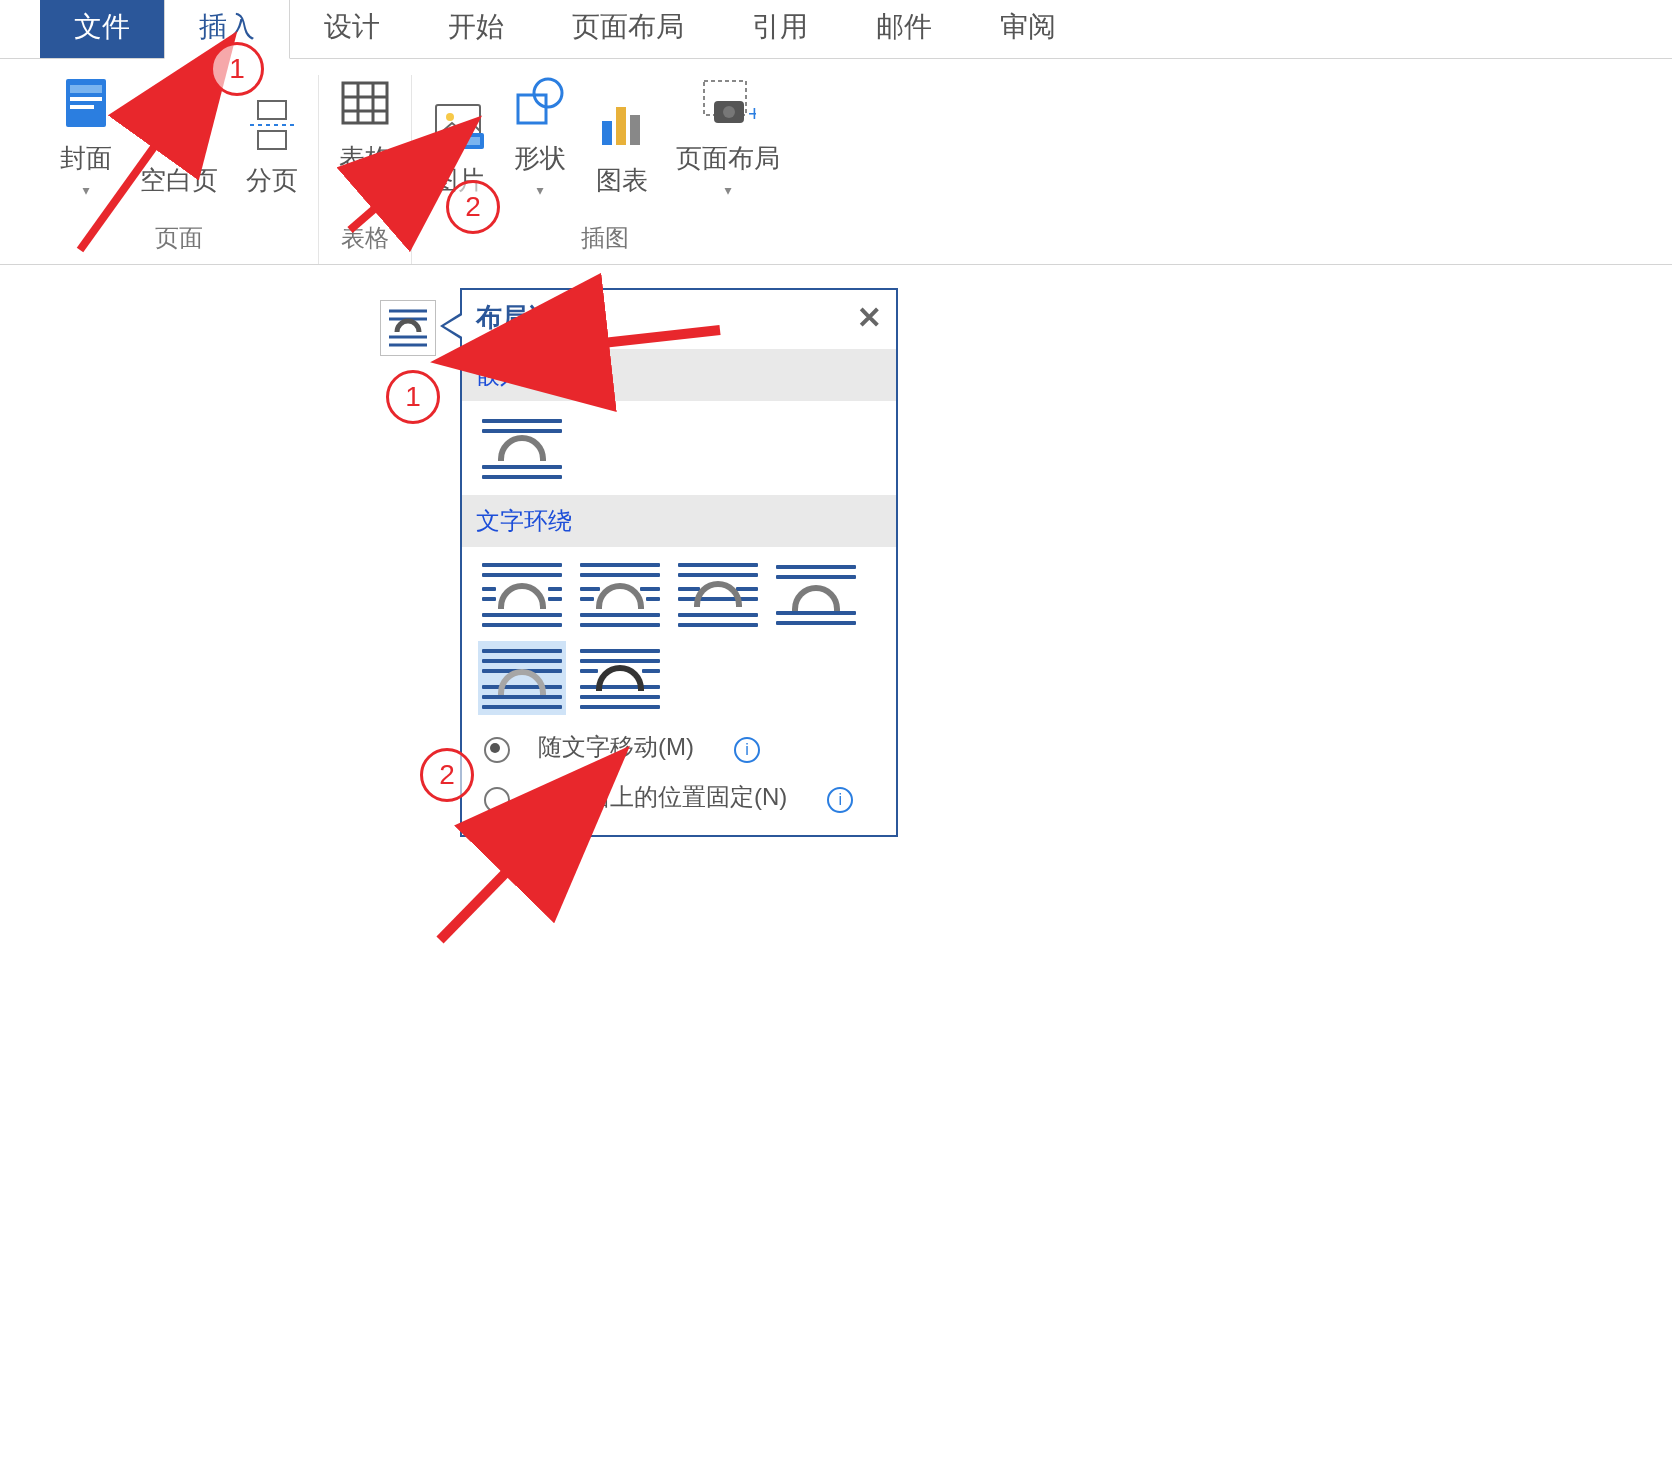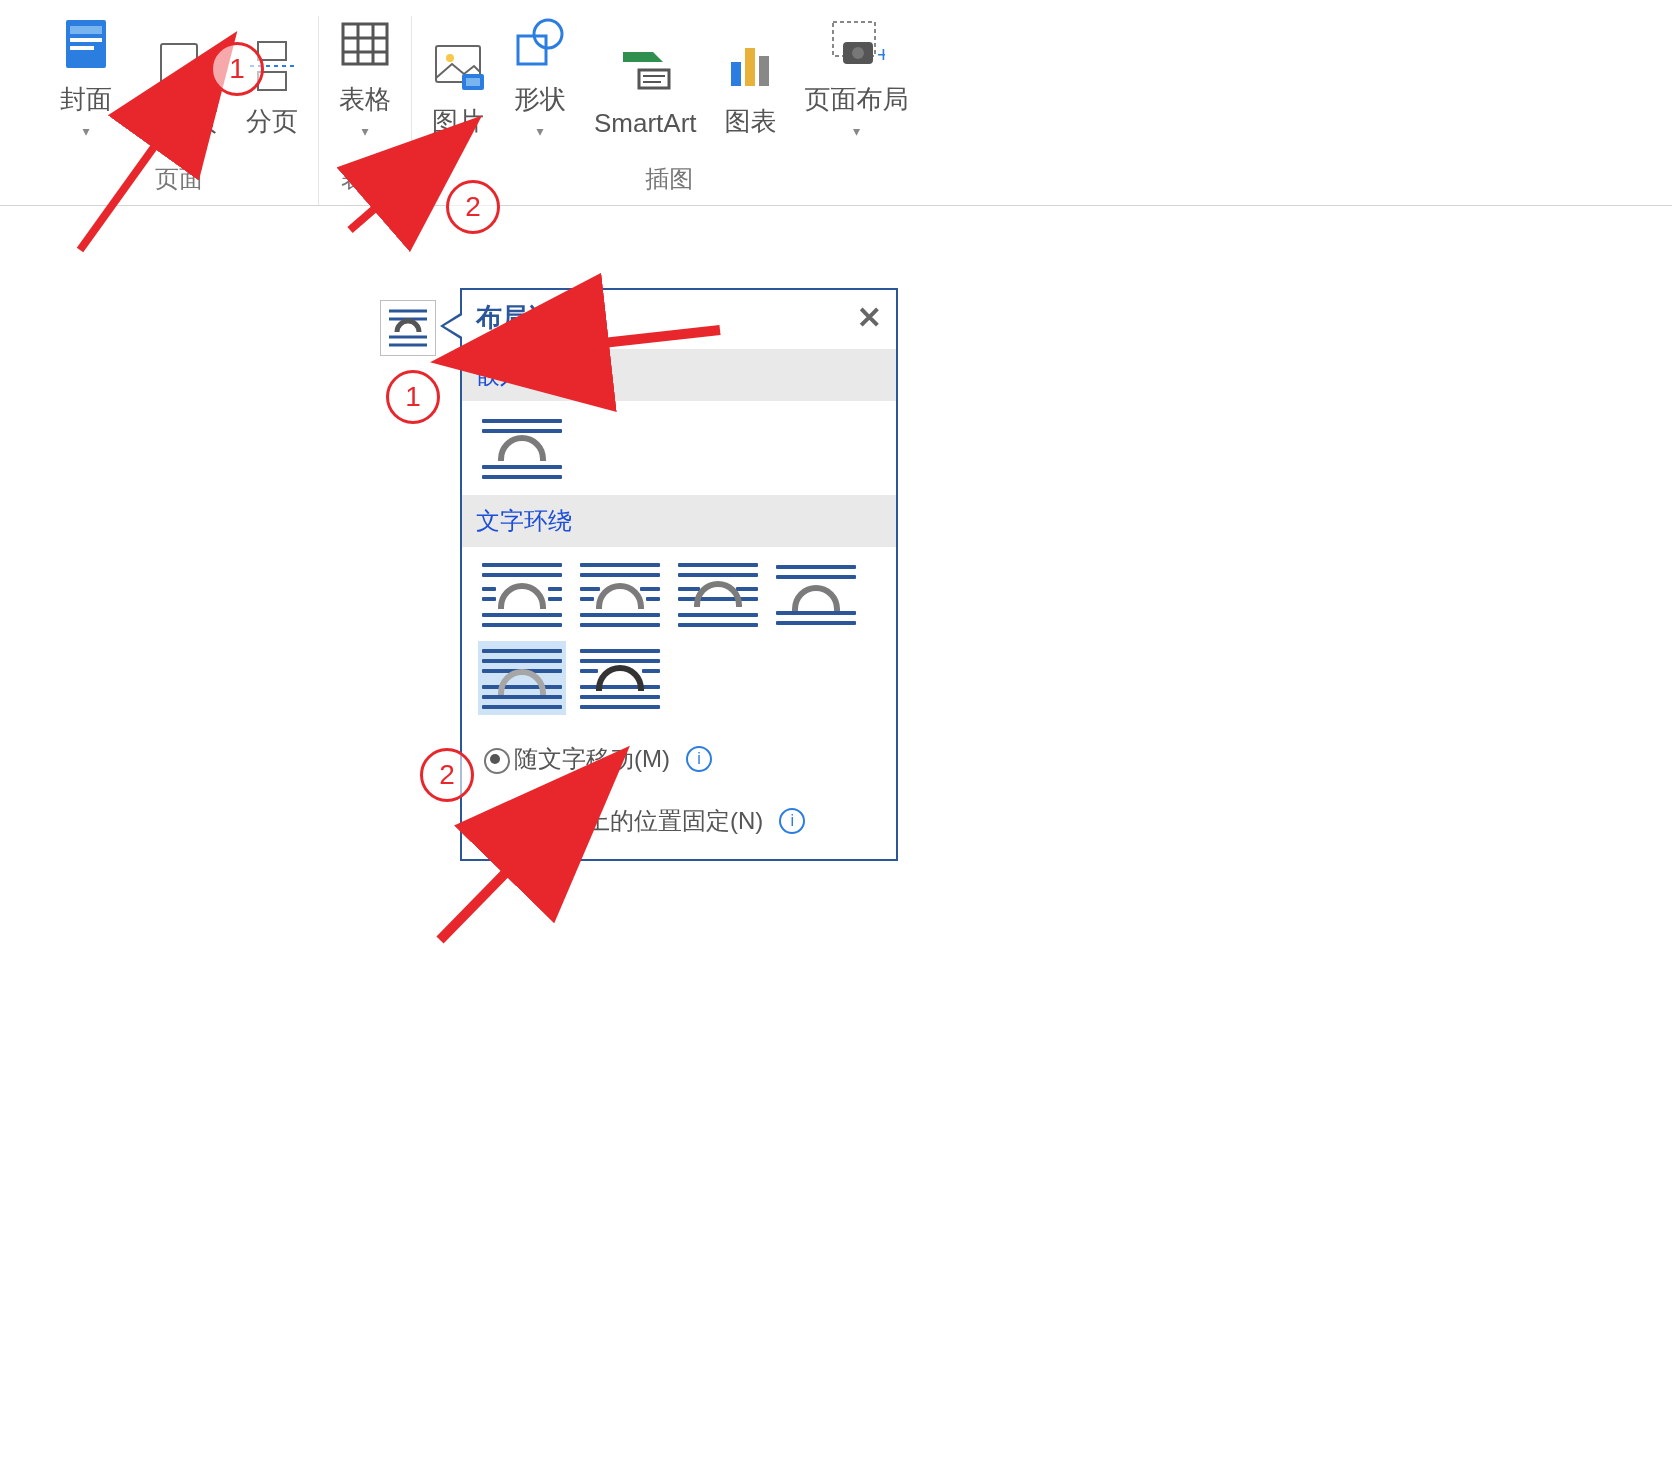--- a/index.html
+++ b/index.html
@@ -34,36 +34,46 @@
 .close{font-size:30px;color:#666;font-weight:bold;}
 .pop-section-head{background:#e9e9e9;color:#1d4ed8;font-size:24px;padding:10px 14px;margin:14px -14px;}
 .opt-grid{display:flex;flex-wrap:wrap;gap:18px;padding-left:6px;margin-bottom:6px;}
 .wopt{width:80px;height:66px;display:flex;align-items:center;justify-content:center;position:relative;}
 .wopt.sel{background:#cfe3f7;outline:4px solid #cfe3f7;}
 .wopt .arc{position:absolute;width:36px;height:20px;border:6px solid #7b7b7b;border-bottom:none;border-top-left-radius:40px;border-top-right-radius:40px;}
 .wopt.sel .arc{border-color:#a6a6a6;}
 .wopt .lines{width:80px;height:66px;}
 .line{position:absolute;height:4px;background:#2B579A;border-radius:1px;}
 .radios{margin-top:20px;display:flex;flex-direction:column;gap:18px;font-size:24px;color:#555;padding-left:8px;}
-.radio-row{display:flex;align-items:center;gap:4px;margin-top:12px;}
+.radio-row{display:flex;align-items:flex-end;gap:28px;}
 .radio-circ{width:22px;height:22px;border:2px solid #777;border-radius:50%;margin-top:4px;position:relative;flex-shrink:0;}
 .radio-circ.checked::after{content:"";position:absolute;left:4px;top:4px;width:10px;height:10px;background:#555;border-radius:50%;}
 .info{width:22px;height:22px;border:2px solid #2B7EE0;color:#2B7EE0;border-radius:50%;font-size:16px;display:inline-flex;align-items:center;justify-content:center;margin-left:12px;}
 .more{color:#2B7EE0;font-size:24px;text-align:right;margin-top:34px;padding-right:8px;}
 
 
 .anno{position:absolute;pointer-events:none;}
 .circ-marker{width:48px;height:48px;border:3px solid #E8272C;border-radius:50%;display:flex;align-items:center;justify-content:center;color:#E8272C;font-size:28px;font-weight:500;background:rgba(255,255,255,.6);}
 svg.arrow{position:absolute;overflow:visible;}
 </style>
 </head>
 <body>
 
 <div class="app">
 
+  <div class="tabs">
+    <div class="tab file">文件</div>
+    <div class="tab active">插入</div>
+    <div class="tab">设计</div>
+    <div class="tab">开始</div>
+    <div class="tab">页面布局</div>
+    <div class="tab">引用</div>
+    <div class="tab">邮件</div>
+    <div class="tab">审阅</div>
+  </div>
 
   <div class="ribbon">
 
     <div class="group">
       <div class="group-buttons">
         <div class="rb">
           <span class="ic">
             <svg viewBox="0 0 56 56">
                 <rect x="8" y="4" width="40" height="48" rx="2" fill="#2B7EE0"></rect>
                 <rect x="12" y="10" width="32" height="8" fill="#7ab4ef"></rect>
@@ -131,31 +141,20 @@
         </div>
         <div class="rb">
           <span class="ic">
             <svg viewBox="0 0 56 56">
                 <rect x="6" y="20" width="28" height="28" fill="none" stroke="#2B7EE0" stroke-width="3"></rect>
                 <circle cx="36" cy="18" r="14" fill="none" stroke="#2B7EE0" stroke-width="3"></circle>
               </svg>
           </span>
           <span>形状</span>
           <span class="dd">▾</span>
-        </div>
-        <div class="rb">
-          <span class="ic">
-            <svg viewBox="0 0 56 56">
-                <polygon points="6,10 36,10 46,20 6,20" fill="#2f8f4e"></polygon>
-                <rect x="22" y="28" width="30" height="18" fill="none" stroke="#555" stroke-width="3"></rect>
-                <line x1="26" y1="34" x2="48" y2="34" stroke="#555" stroke-width="2"></line>
-                <line x1="26" y1="40" x2="44" y2="40" stroke="#555" stroke-width="2"></line>
-              </svg>
-          </span>
-          <span>SmartArt</span>
         </div>
         <div class="rb">
           <span class="ic">
             <svg viewBox="0 0 56 56">
                 <rect x="8" y="24" width="10" height="24" fill="#2B7EE0"></rect>
                 <rect x="22" y="10" width="10" height="38" fill="#e8b13a"></rect>
                 <rect x="36" y="18" width="10" height="30" fill="#888"></rect>
               </svg>
           </span>
           <span>图表</span>

